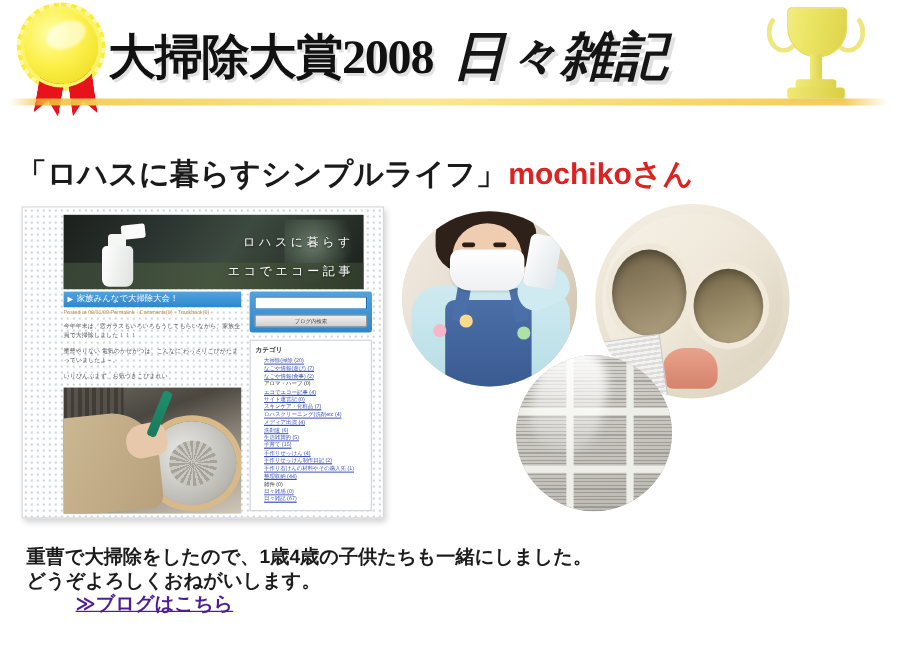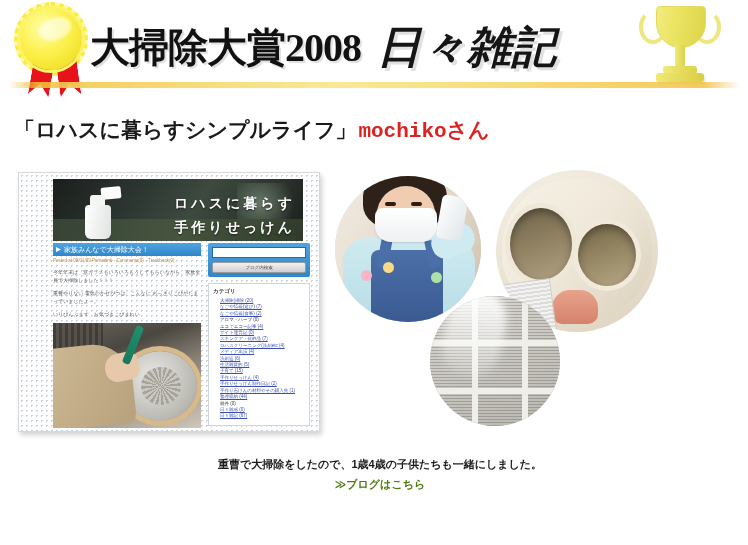--- a/index.html
+++ b/index.html
@@ -68,22 +68,22 @@
         rgba(245,200,60,0) 0%,
         rgba(243,190,55,.85) 4%,
         #f4d264 12%,
         #fbe896 45%,
         #f6d86f 75%,
         rgba(243,190,55,.8) 95%,
         rgba(245,200,60,0) 100%);
      border-radius:3px;}
 
   
-  .subtitle{position:absolute;left:14px;top:116px;width:700px;
-     font-size:21px;font-weight:bold;color:#1a1a1a;white-space:nowrap;font-family:Liberation Mono, monospace;}
+  .subtitle{position:absolute;left:14px;top:128px;width:700px;
+     font-size:25px;font-weight:bold;color:#1a1a1a;white-space:nowrap;}
   .subtitle .author{color:#dd2222;margin-left:2px;}
 
   
   .shot{position:absolute;left:18px;top:172px;width:300px;height:258px;
      background:#ffffff;border:1px solid #d8d8d8;
      box-shadow:2px 3px 5px rgba(0,0,0,.18);overflow:hidden;}
   .shot .dots{position:absolute;left:0;top:0;width:300px;height:258px;
      background-image:radial-gradient(#c9d3dd 1px, transparent 1px);
      background-size:5px 5px;background-color:#ffffff;}
   .shot .inner{position:absolute;left:9px;top:6px;width:282px;height:246px;}
@@ -97,21 +97,21 @@
   .b-banner .fence{position:absolute;left:0;bottom:0;width:250px;height:22px;
      background:linear-gradient(90deg,#3c4a3a,#49583f,#36422f);opacity:.8;}
   .b-banner .bottle{position:absolute;left:28px;top:6px;width:34px;height:54px;}
   .b-banner .bottle .body{position:absolute;left:4px;top:20px;width:26px;height:34px;
      background:linear-gradient(100deg,#ffffff,#dfe3e0);border-radius:4px 4px 6px 6px;}
   .b-banner .bottle .neck{position:absolute;left:9px;top:10px;width:15px;height:14px;
      background:#f4f6f4;border-radius:3px;}
   .b-banner .bottle .trig{position:absolute;left:20px;top:2px;width:20px;height:12px;
      background:#fafbfa;border-radius:2px;transform:rotate(-6deg);}
   .b-banner .bt1,.b-banner .bt2{position:absolute;right:8px;color:#fff;
-     font-size:14px;letter-spacing:3px;font-weight:bold;text-shadow:0 1px 2px rgba(0,0,0,.6);}
+     font-size:10px;letter-spacing:3px;font-weight:normal;text-shadow:0 1px 2px rgba(0,0,0,.6);}
   .b-banner .bt1{top:16px;}
   .b-banner .bt2{top:40px;}
 
   
   .b-post{position:absolute;left:25px;top:64px;width:148px;}
   .b-posttitle{height:13px;background:linear-gradient(180deg,#4fa3e0,#2f86ca);
      color:#fff;font-size:7px;line-height:13px;padding-left:11px;
      white-space:nowrap;overflow:hidden;position:relative;}
   .b-posttitle:before{content:"";position:absolute;left:3px;top:4px;width:5px;height:5px;
      background:#fff;clip-path:polygon(0 0,100% 50%,0 100%);}
@@ -218,23 +218,23 @@
   #photo-powder .gx1{left:42px;} #photo-powder .gx2{left:92px;}
   #photo-powder .gy1,#photo-powder .gy2{position:absolute;left:0;width:130px;height:6px;
      background:#efefe9;}
   #photo-powder .gy1{top:44px;} #photo-powder .gy2{top:92px;}
   #photo-powder .dust{position:absolute;left:14px;top:-6px;width:60px;height:86px;
      background:linear-gradient(180deg,rgba(255,255,255,.95),rgba(255,255,255,.15));
      filter:blur(4px);transform:rotate(12deg);border-radius:40%;}
 
   
   .caption{position:absolute;left:22px;top:455px;width:716px;
-     font-size:11px;line-height:19.5px;color:#1c1c1c;font-weight:bold;text-align:center;}
+     font-size:16px;line-height:19.5px;color:#1c1c1c;font-weight:bold;}
   .caption .line{white-space:nowrap;}
-  .caption .blog-link{color:#4d7c0f;cursor:pointer;font-weight:bold;}
+  .caption .blog-link{color:#4c1d95;text-decoration:underline;cursor:pointer;font-weight:bold;margin-left:41px;}
 </style>
 </head>
 <body>
 
 <div class="page">
 
   <div class="header">
 
     <div class="rosette">
       <div class="ribbons">
@@ -273,21 +273,21 @@
 
       <div class="b-banner">
         <div class="blur1"></div>
         <div class="fence"></div>
         <div class="bottle">
           <div class="trig"></div>
           <div class="neck"></div>
           <div class="body"></div>
         </div>
         <div class="bt1">ロハスに暮らす</div>
-        <div class="bt2">手作りせっけん</div>
+        <div class="bt2">エコでエコー記事</div>
       </div>
 
       <div class="b-post">
         <div class="b-posttitle">家族みんなで大掃除大会！</div>
         <div class="b-meta">Posted at 09/01/09 Permalink・Comments(0)・Trackback(0)</div>
         <div class="b-body">
           <p>今年年末は、窓ガラスもいろいろもうしてもらいながら、家族全員で大掃除しました！！！</p>
           <p>重曹やりない 電気のかぜがつは、こんなに わっさりこびがたまっていましたよ～。</p>
           <p>いりびんぶまず、お気づきこびまれい</p>
         </div>
@@ -365,16 +365,17 @@
     <div class="news"></div>
     <div class="gx1"></div>
     <div class="gx2"></div>
     <div class="gy1"></div>
     <div class="gy2"></div>
     <div class="dust"></div>
   </div>
 
   <div class="caption">
     <div class="line">重曹で大掃除をしたので、1歳4歳の子供たちも一緒にしました。</div>
+    <div class="line">どうぞよろしくおねがいします。</div>
     <div class="line"><span class="blog-link">≫ブログはこちら</span></div>
   </div>
 
 </div>
 
 </body></html>

